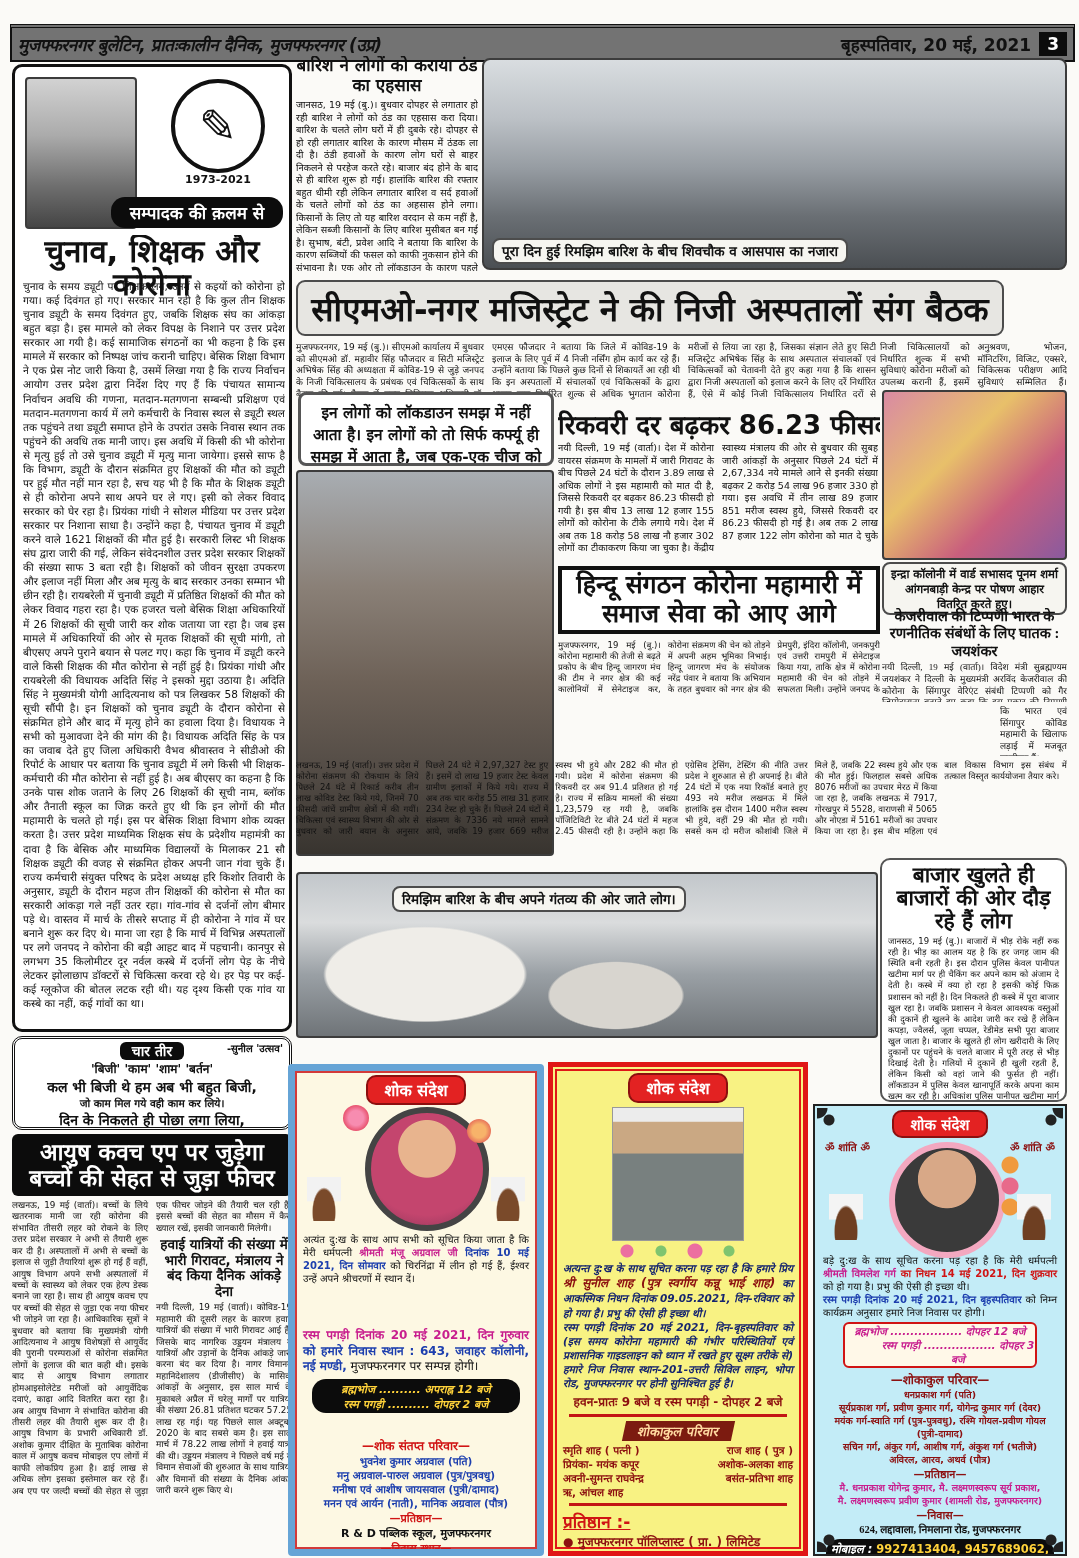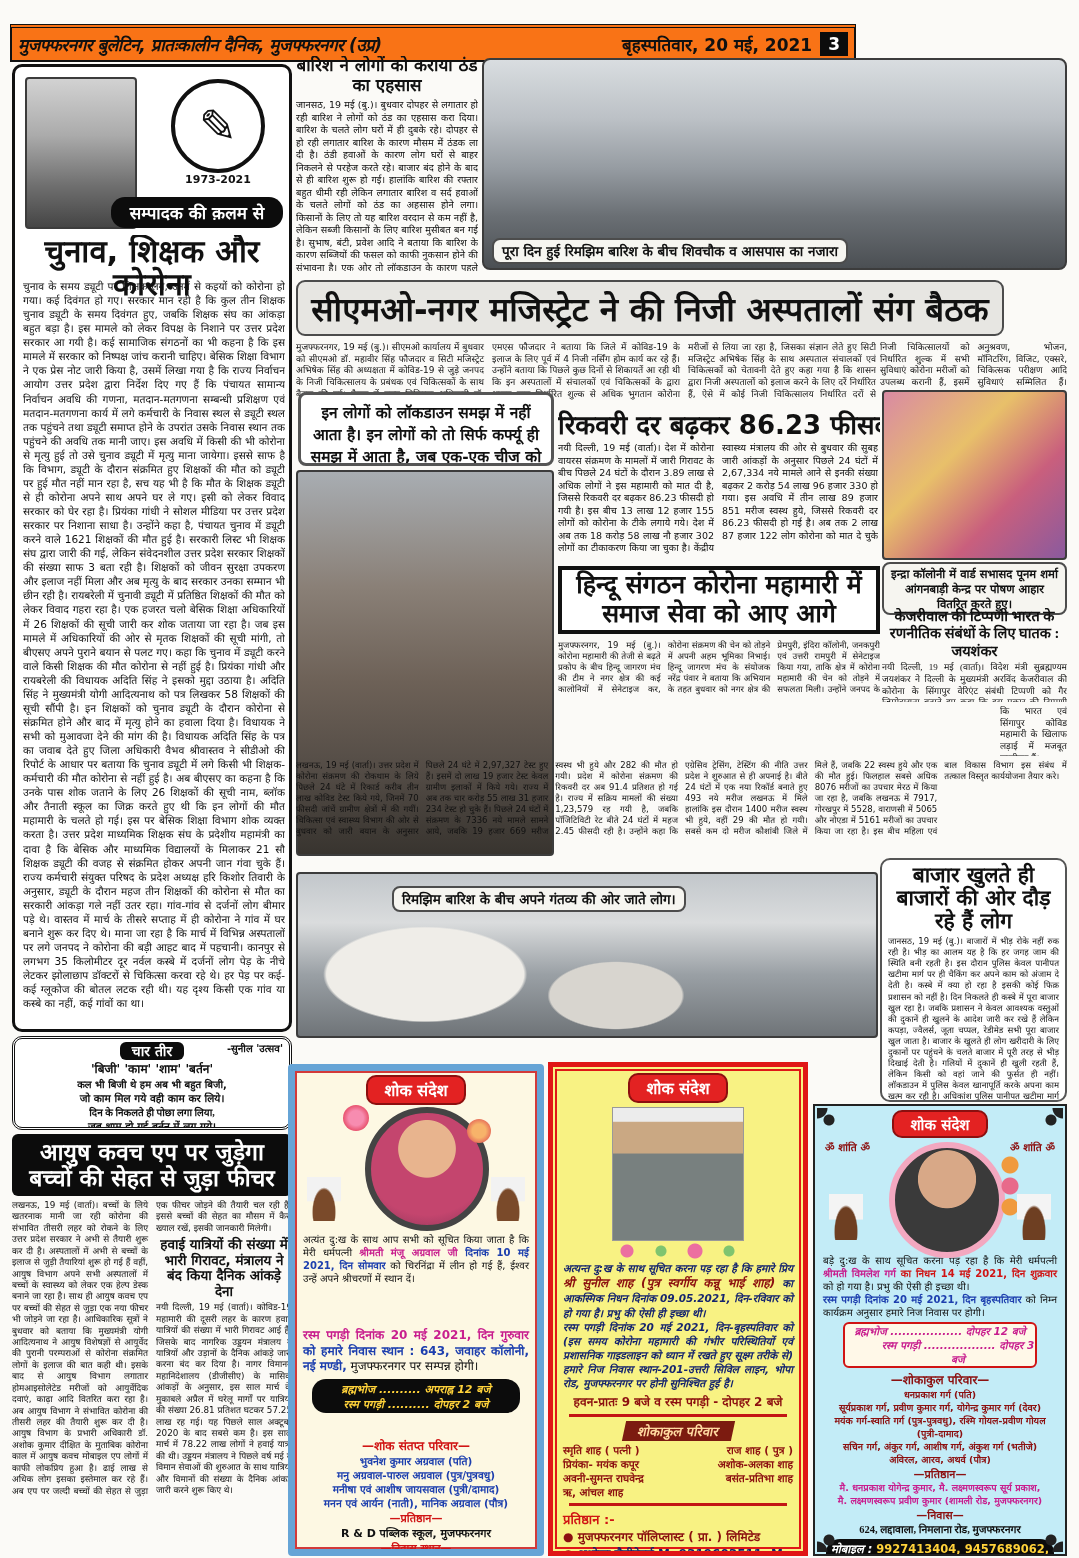--- a/index.html
+++ b/index.html
@@ -30,21 +30,21 @@
   .drkred{color:#8c1010;font-weight:bold;}
   .corner{width:34px;height:34px;background:
     radial-gradient(circle at 0 0,#222 0 10px,rgba(0,0,0,0) 11px),
     radial-gradient(circle at 12px 12px,#222 0 5px,rgba(0,0,0,0) 6px);}
 </style>
 </head>
 <body>
 
 <div id="page">
 
-  <div class="abs" style="left:10px;top:24px;width:846px;height:38px;border:2px solid #111;border-top:4px double #111;background:#f97316;display:flex;align-items:center;justify-content:space-between;padding:0 6px;">
+  <div class="abs" style="left:10px;top:24px;width:1065px;height:38px;border:2px solid #111;border-top:4px double #111;background:#737373;display:flex;align-items:center;justify-content:space-between;padding:0 6px;">
     <div class="b" style="font-size:17px;font-style:italic;letter-spacing:-0.5px;">मुजफ्फरनगर बुलेटिन, प्रातःकालीन दैनिक, मुजफ्फरनगर (उप्र)</div>
     <div style="display:flex;align-items:center;gap:8px;">
       <div class="b" style="font-size:17px;">बृहस्पतिवार, 20 मई, 2021</div>
       <div class="b" style="background:#0c0c0c;color:#fff;font-size:17px;padding:2px 8px;">3</div>
     </div>
   </div>
 
   <div class="abs" style="left:12px;top:64px;width:280px;height:968px;border:3px solid #111;border-radius:10px;background:#fff;padding:8px;">
     <div class="abs photo p-editor" style="left:10px;top:10px;width:112px;height:152px;"></div>
     <div class="abs" style="left:138px;top:12px;width:130px;height:110px;text-align:center;">
@@ -97,23 +97,23 @@
     <div class="b ctr" style="font-size:21px;line-height:1.1;">बाजार खुलते ही बाजारों की ओर दौड़ रहे हैं लोग</div>
     <div class="jus body-xs" style="margin-top:3px;height:182px;font-size:8.5px;">जानसठ, 19 मई (बु.)। बाजारों में भीड़ रोके नहीं रुक रही है। भीड़ का आलम यह है कि हर जगह जाम की स्थिति बनी रहती है। इस दौरान पुलिस केवल पानीपत खटीमा मार्ग पर ही चैकिंग कर अपने काम को अंजाम दे देती है। कस्बे में क्या हो रहा है इसकी कोई फिक्र प्रशासन को नहीं है। दिन निकलते ही कस्बे में पूरा बाजार खुल रहा है। जबकि प्रशासन ने केवल आवश्यक वस्तुओं की दुकानें ही खुलने के आदेश जारी कर रखे हैं लेकिन कपड़ा, ज्वैलर्स, जूता चप्पल, रेडीमेड सभी पूरा बाजार खुल जाता है। बाजार के खुलते ही लोग खरीदारी के लिए दुकानों पर पहुंचने के चलते बाजार में पूरी तरह से भीड़ दिखाई देती है। गलियों में दुकानें ही खुली रहती हैं, लेकिन किसी को वहां जाने की फुर्सत ही नहीं। लॉकडाउन में पुलिस केवल खानापूर्ति करके अपना काम खत्म कर रही है। अधिकांश पुलिस पानीपत खटीमा मार्ग पर ही चालान काट कर अपना काम पूरा कर रही है। इंस्पेक्टर डी.के. त्यागी ने बताया कि कई दुकानदारों के चालान किए गए हैं। यदि किसी ने प्रतिबंधित दुकान खोलने की कोशिश की तो उसके खिलाफ कार्रवाई की जाएगी।</div>
   </div>
 
   <div class="abs" style="left:12px;top:1036px;width:280px;height:94px;border:3px double #111;border-radius:10px;background:#fff;padding:2px 6px;">
     <div style="position:relative;text-align:center;">
       <span class="pill-black b" style="font-size:14px;padding:1px 12px;border-radius:6px;">चार तीर</span>
       <span class="b" style="position:absolute;right:0;top:0;font-size:10px;">-सुनील 'उत्सव'</span>
     </div>
     <div class="b ctr" style="font-size:12px;">'बिजी' 'काम' 'शाम' 'बर्तन'</div>
-    <div class="b ctr" style="font-size:10px;">कल भी बिजी थे हम अब भी बहुत बिजी,</div>
+    <div class="b ctr" style="font-size:14px;">कल भी बिजी थे हम अब भी बहुत बिजी,</div>
     <div class="b ctr" style="font-size:10.5px;">जो काम मिल गये वही काम कर लिये।</div>
-    <div class="b ctr" style="font-size:10px;font-family:Liberation Serif, serif;">दिन के निकलते ही पोछा लगा लिया,</div>
+    <div class="b ctr" style="font-size:14px;">दिन के निकलते ही पोछा लगा लिया,</div>
     <div class="b ctr" style="font-size:10.5px;">जब शाम हो गई बर्तन में लग गये।</div>
   </div>
 
   <div class="abs pill-black b ctr" style="left:12px;top:1134px;width:280px;height:62px;font-size:23px;line-height:1.15;border-radius:6px;display:flex;align-items:center;justify-content:center;padding:0 4px;">आयुष कवच एप पर जुड़ेगा बच्चों की सेहत से जुड़ा फीचर</div>
   <div class="abs" style="left:12px;top:1200px;width:280px;height:352px;column-count:2;column-gap:8px;">
     <div class="jus body-xs" style="font-size:8.8px;">लखनऊ, 19 मई (वार्ता)। बच्चों के लिये खतरनाक मानी जा रही कोरोना की संभावित तीसरी लहर को रोकने के लिए उत्तर प्रदेश सरकार ने अभी से तैयारी शुरू कर दी है। अस्पतालों में अभी से बच्चों के इलाज से जुड़ी तैयारियां शुरू हो गई हैं वहीं, आयुष विभाग अपने सभी अस्पतालों में बच्चों के स्वास्थ्य को लेकर एक हेल्प डेस्क बनाने जा रहा है। साथ ही आयुष कवच एप पर बच्चों की सेहत से जुड़ा एक नया फीचर भी जोड़ने जा रहा है। आधिकारिक सूत्रों ने बुधवार को बताया कि मुख्यमंत्री योगी आदित्यनाथ ने आयुष विशेषज्ञों से आयुर्वेद की पुरानी परम्पराओं से कोरोना संक्रमित लोगों के इलाज की बात कही थी। इसके बाद से आयुष विभाग लगातार होमआइसोलेटेड मरीजों को आयुर्वेदिक दवाएं, काढ़ा आदि वितरित करा रहा है। अब आयुष विभाग ने संभावित कोरोना की तीसरी लहर की तैयारी शुरू कर दी है। आयुष विभाग के प्रभारी अधिकारी डॉ. अशोक कुमार दीक्षित के मुताबिक कोरोना काल में आयुष कवच मोबाइल एप लोगों में काफी लोकप्रिय हुआ है। ढाई लाख से अधिक लोग इसका इस्तेमाल कर रहे हैं। अब एप पर जल्दी बच्चों की सेहत से जुड़ा एक फीचर जोड़ने की तैयारी चल रही है। इससे बच्चों की सेहत का मौसम में कैसे ख्याल रखें, इसकी जानकारी मिलेगी।</div>
     <div class="b ctr" style="font-size:13.5px;line-height:1.15;margin:3px 0;">हवाई यात्रियों की संख्या में भारी गिरावट, मंत्रालय ने बंद किया दैनिक आंकड़े देना</div>
     <div class="jus body-xs" style="font-size:8.8px;">नयी दिल्ली, 19 मई (वार्ता)। कोविड-19 महामारी की दूसरी लहर के कारण हवाई यात्रियों की संख्या में भारी गिरावट आई है, जिसके बाद नागरिक उड्डयन मंत्रालय ने यात्रियों और उड़ानों के दैनिक आंकड़े जारी करना बंद कर दिया है। नागर विमानन महानिदेशालय (डीजीसीए) के मासिक आंकड़ों के अनुसार, इस साल मार्च के मुकाबले अप्रैल में घरेलू मार्गों पर यात्रियों की संख्या 26.81 प्रतिशत घटकर 57.25 लाख रह गई। यह पिछले साल अक्टूबर 2020 के बाद सबसे कम है। इस साल मार्च में 78.22 लाख लोगों ने हवाई यात्रा की थी। उड्डयन मंत्रालय ने पिछले वर्ष मई में विमान सेवाओं की शुरुआत के साथ यात्रियों और विमानों की संख्या के दैनिक आंकड़े जारी करने शुरू किए थे।</div>
   </div>
 
@@ -167,21 +167,21 @@
         <div class="drkred" style="font-size:10.5px;">अवनी-सुमन्त राघवेन्द्र</div>
         <div class="drkred" style="font-size:10.5px;">ऋ, आंचल शाह</div>
       </div>
       <div style="width:49%;text-align:right;">
         <div class="drkred" style="font-size:10.5px;">राज शाह ( पुत्र )</div>
         <div class="drkred" style="font-size:10.5px;">अशोक-अलका शाह</div>
         <div class="drkred" style="font-size:10.5px;">बसंत-प्रतिभा शाह</div>
       </div>
     </div>
     <hr class="redline">
-    <div class="sec-red" style="text-align:left;font-size:13px;">प्रतिष्ठान :-</div>
+    <div class="sec-red" style="text-align:left;font-size:17px;text-decoration:underline;">प्रतिष्ठान :-</div>
     <div class="drkred" style="text-align:left;font-size:12px;">● <span>मुजफ्फरनगर पॉलिप्लास्ट ( प्रा. ) लिमिटेड</span></div>
     <div class="drkred" style="text-align:left;font-size:12px;">● <span style="color:#15246e;">अशोका लैमीनेटर्स  M. 9319603511, M. 9319203511</span></div>
   </div>
 
   <div class="abs" style="left:813px;top:1104px;width:254px;height:452px;background:#c3ecf7;border:2px solid #222;padding:4px 8px;text-align:center;">
     <div class="corner" style="position:absolute;left:2px;top:2px;"></div>
     <div class="corner" style="position:absolute;right:2px;top:2px;transform:scaleX(-1);"></div>
     <div class="corner" style="position:absolute;left:2px;bottom:2px;transform:scaleY(-1);"></div>
     <div class="corner" style="position:absolute;right:2px;bottom:2px;transform:scale(-1);"></div>
     <div class="obit-badge" style="font-size:15px;">शोक संदेश</div>

